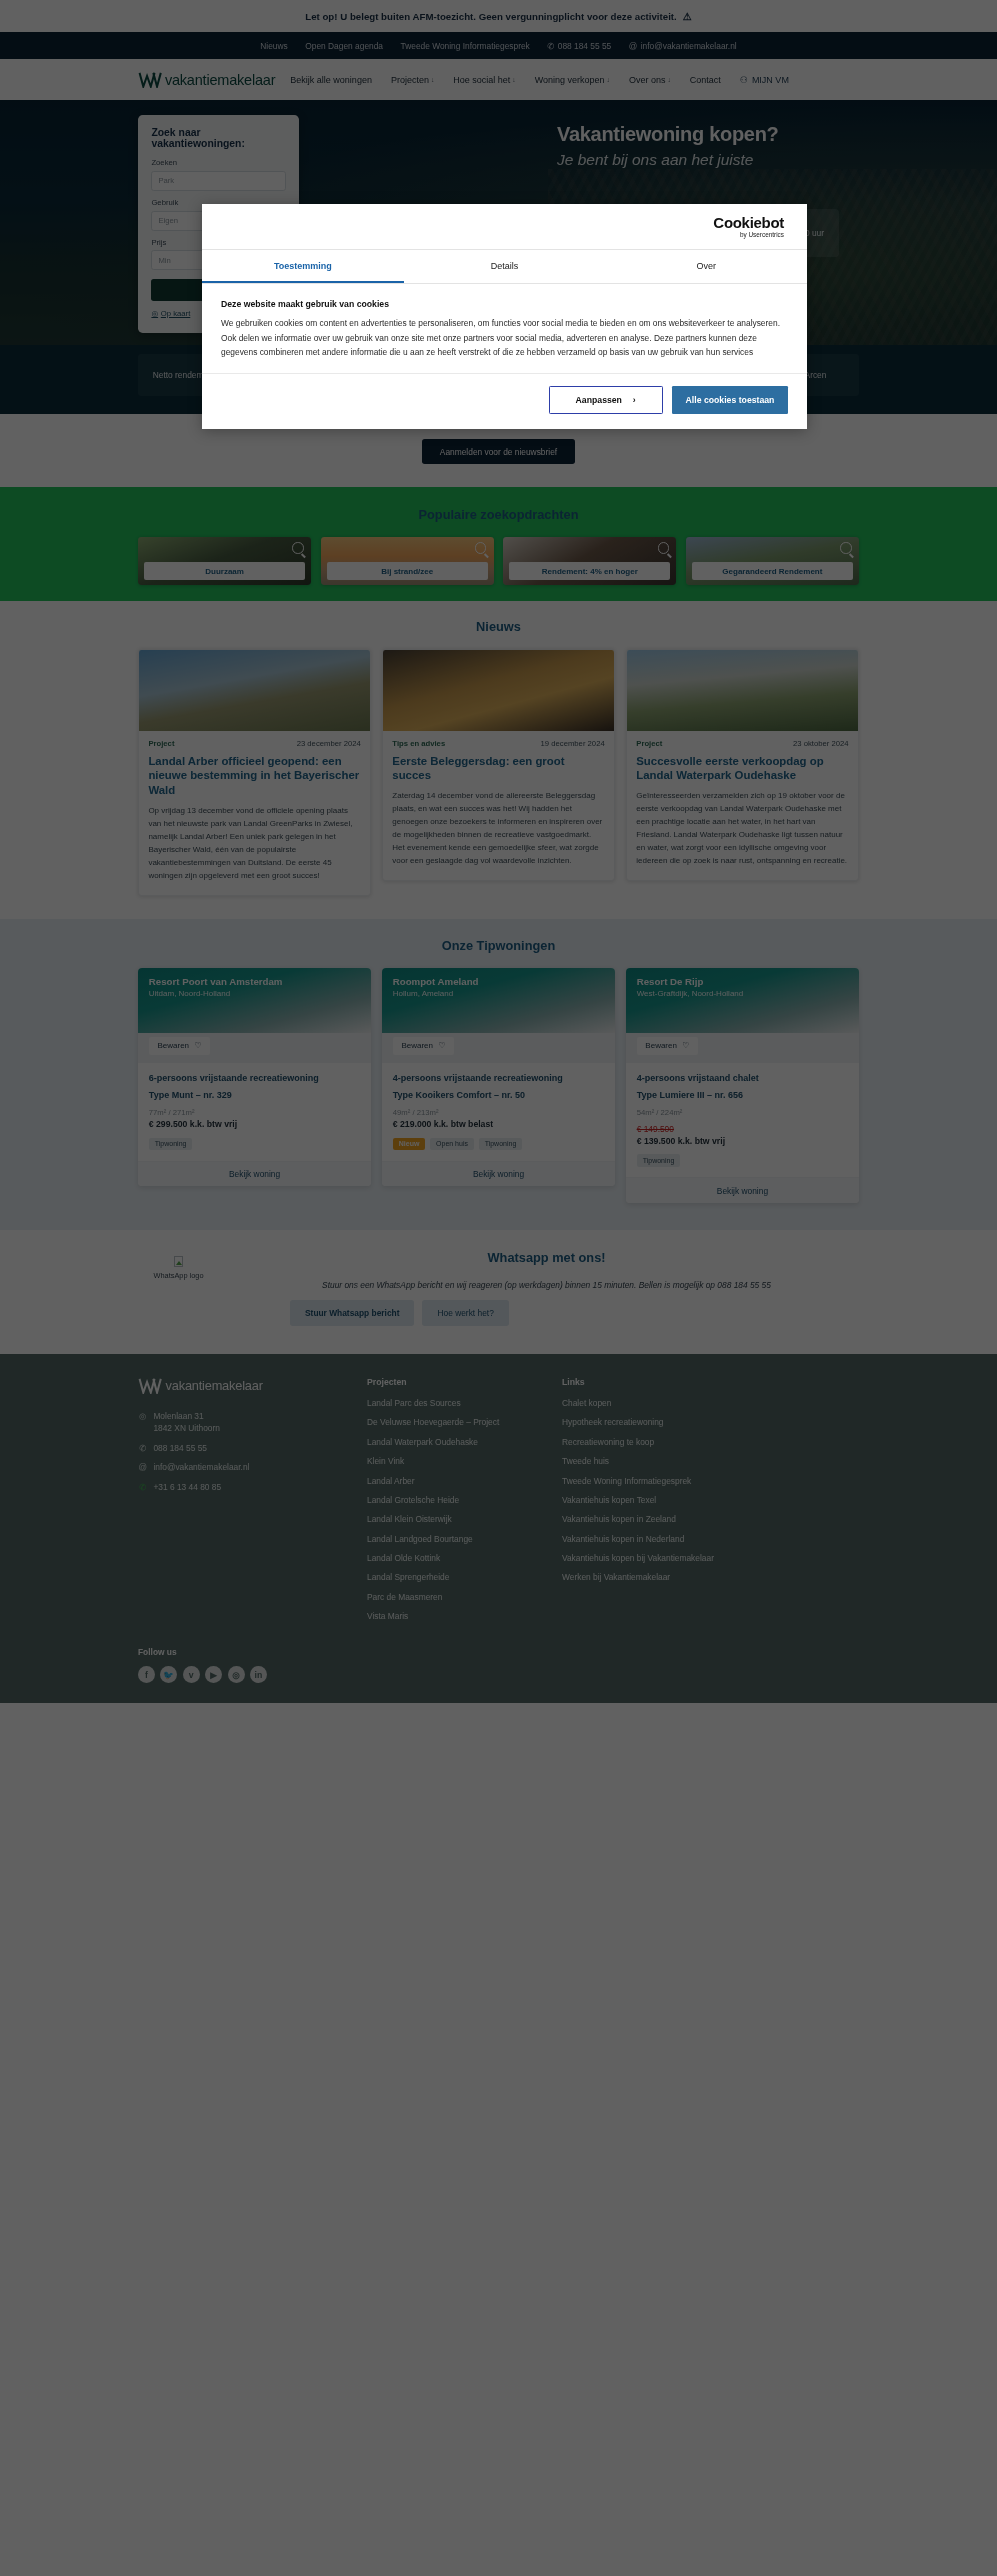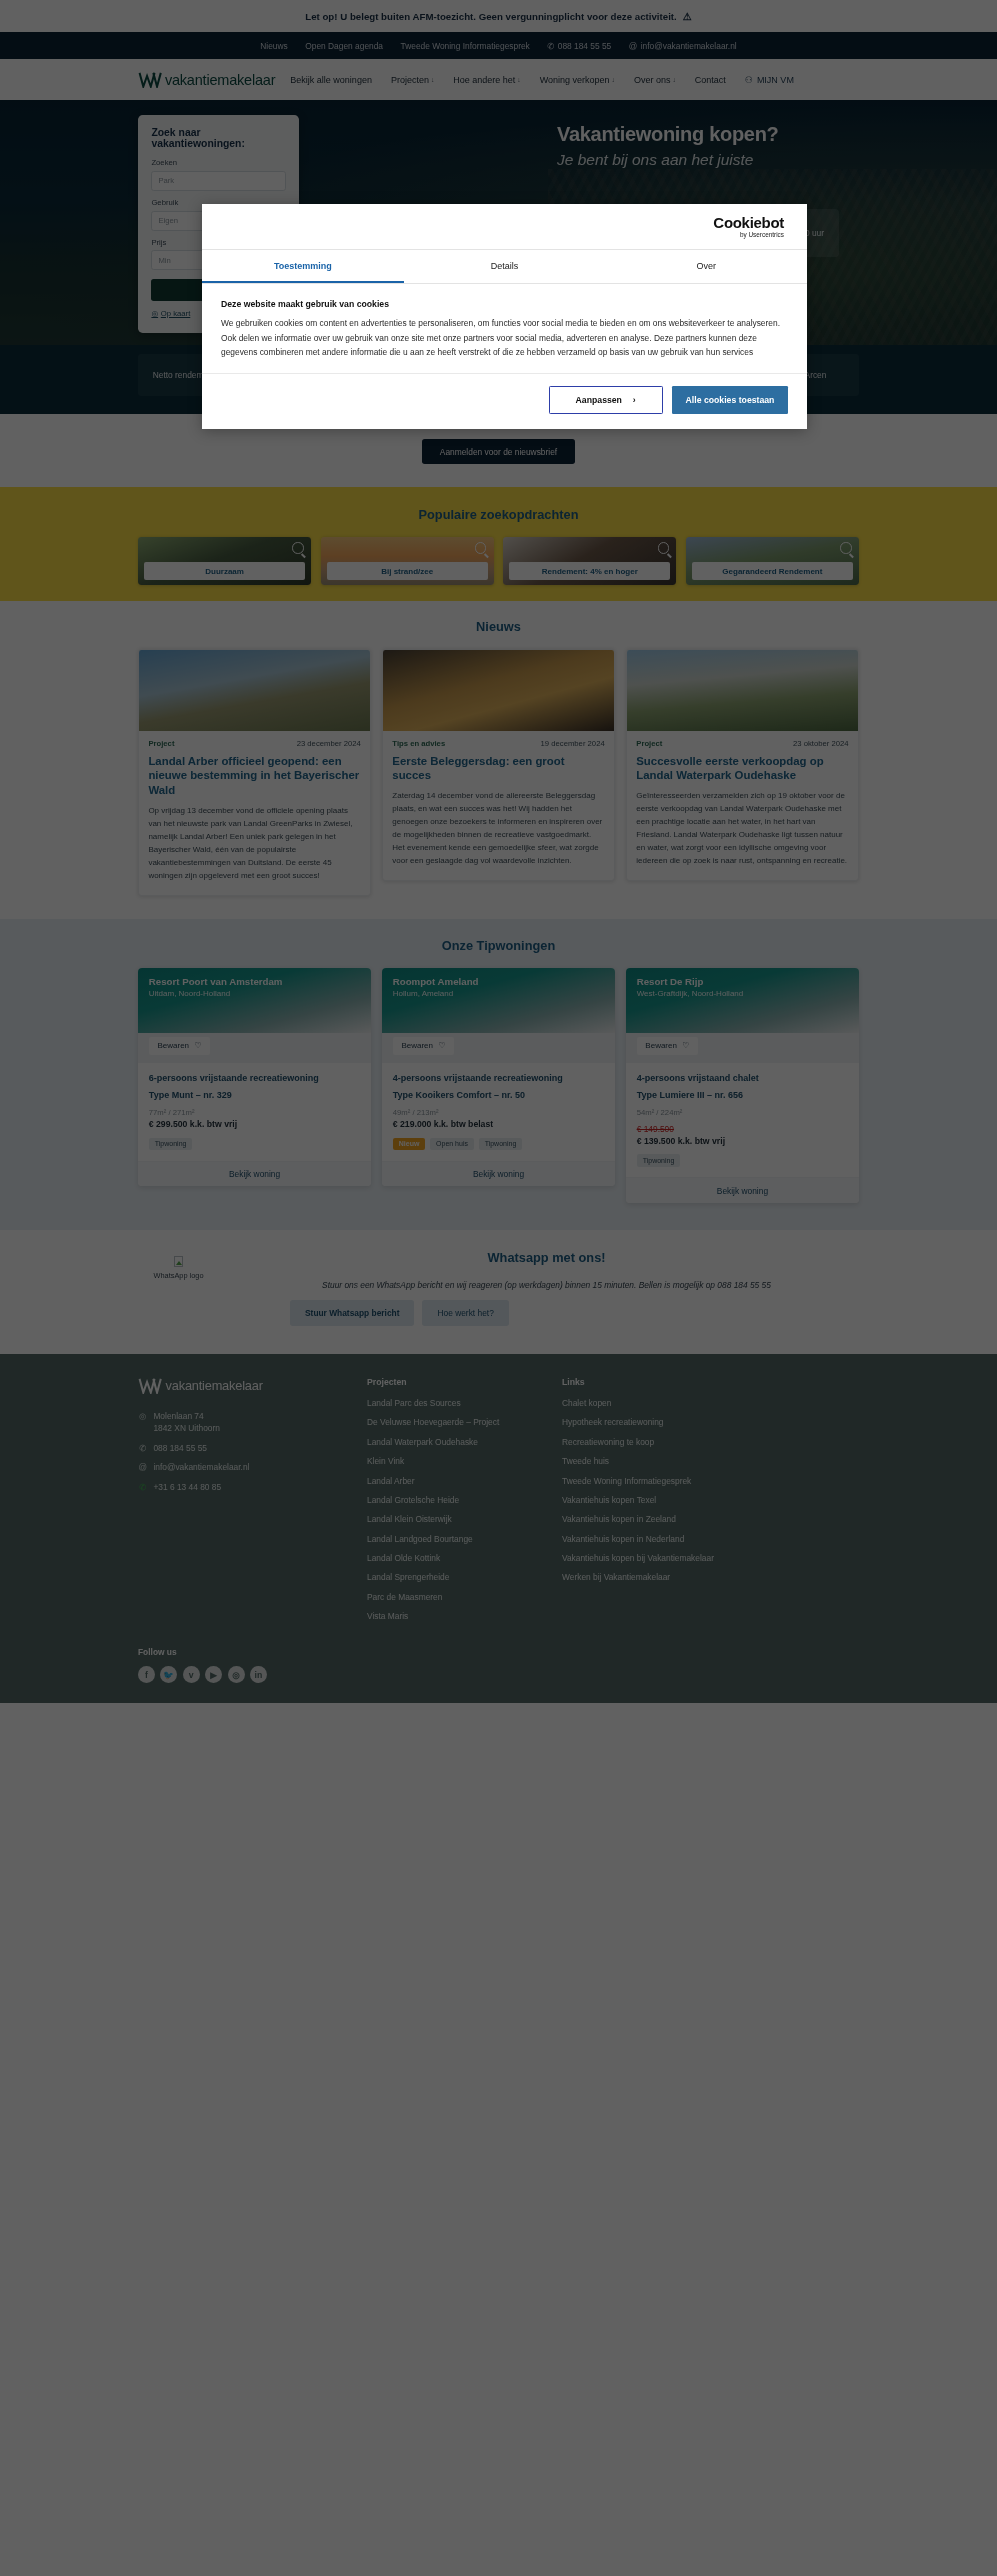--- a/index.html
+++ b/index.html
@@ -103,21 +103,21 @@
   
   .newsletter { background: #fff; padding: 16px 0 23px; text-align: center; }
   .newsletter p { font-size: 8.4px; color: #2b3b4a; line-height: 1.85; width: 471px; margin: 0 auto; }
   .newsletter p b { font-weight: 700; }
   .newsletter-btn {
     margin-top: 9.4px; display: inline-block; background: #0c2236; color: #fff;
     font-size: 8.4px; padding: 7.4px 17.5px; border-radius: 2.7px; border: 0; cursor: pointer;
   }
 
   
-  .sec-light { background: #fde047; padding: 20px 16px 16px; }
+  .sec-light { background: #22c55e; padding: 20px 16px 16px; }
   .sec-title { text-align: center; font-size: 12.8px; color: #1e5f86; font-weight: 700; margin-bottom: 15px; }
   .pop-row { width: 721px; margin: 0 auto; display: flex; gap: 9.4px; }
   .pop-card {
     flex: 1; height: 48px; border-radius: 3.4px; position: relative; overflow: hidden;
     box-shadow: 0 0.7px 3.4px rgba(0,0,0,.18); cursor: pointer;
   }
   .pop-img { position: absolute; inset: 0; }
   .pop-1 { background: linear-gradient(160deg,#8fae74 0%,#4a5f43 45%,#2f3a2c 100%); }
   .pop-2 { background: linear-gradient(180deg,#f6c87e 0%,#f3a75c 40%,#c9a07a 70%,#9c8e75 100%); }
   .pop-3 { background: linear-gradient(150deg,#d6cfc4 0%,#6e5a4a 45%,#3b3631 100%); }
@@ -279,21 +279,21 @@
   </div>
   <div class="nav">
     <div class="nav-item">
         <span>Bekijk alle woningen</span>
       </div>
     <div class="nav-item">
         <span>Projecten</span>
         <span class="caret">↓</span>
       </div>
     <div class="nav-item">
-        <span>Hoe andere het</span>
+        <span>Hoe social het</span>
         <span class="caret">↓</span>
       </div>
     <div class="nav-item">
         <span>Woning verkopen</span>
         <span class="caret">↓</span>
       </div>
     <div class="nav-item">
         <span>Over ons</span>
         <span class="caret">↓</span>
       </div>
@@ -521,21 +521,21 @@
       <div class="f-logo">
         <svg class="logo-mark" viewBox="0 0 40 28">
           <path d="M2 3 L8 25 L14 8 L20 25 L26 3" fill="none" stroke="#ffffff" stroke-width="3.2"></path>
           <path d="M24 3 L30 25 L36 3" fill="none" stroke="#ffffff" stroke-width="3.2"></path>
         </svg>
         <span class="f-logo-text">vakantiemakelaar</span>
       </div>
       <div class="f-contact-line">
         <span class="f-ico">◎</span>
         <span>
-          <span>Molenlaan 74</span><br>
+          <span>Molenlaan 31</span><br>
           <span>1842 XN Uithoorn</span>
         </span>
       </div>
       <div class="f-contact-line">
         <span class="f-ico">✆</span>
         <span>088 184 55 55</span>
       </div>
       <div class="f-contact-line">
         <span class="f-ico">@</span>
         <span>info@vakantiemakelaar.nl</span>

